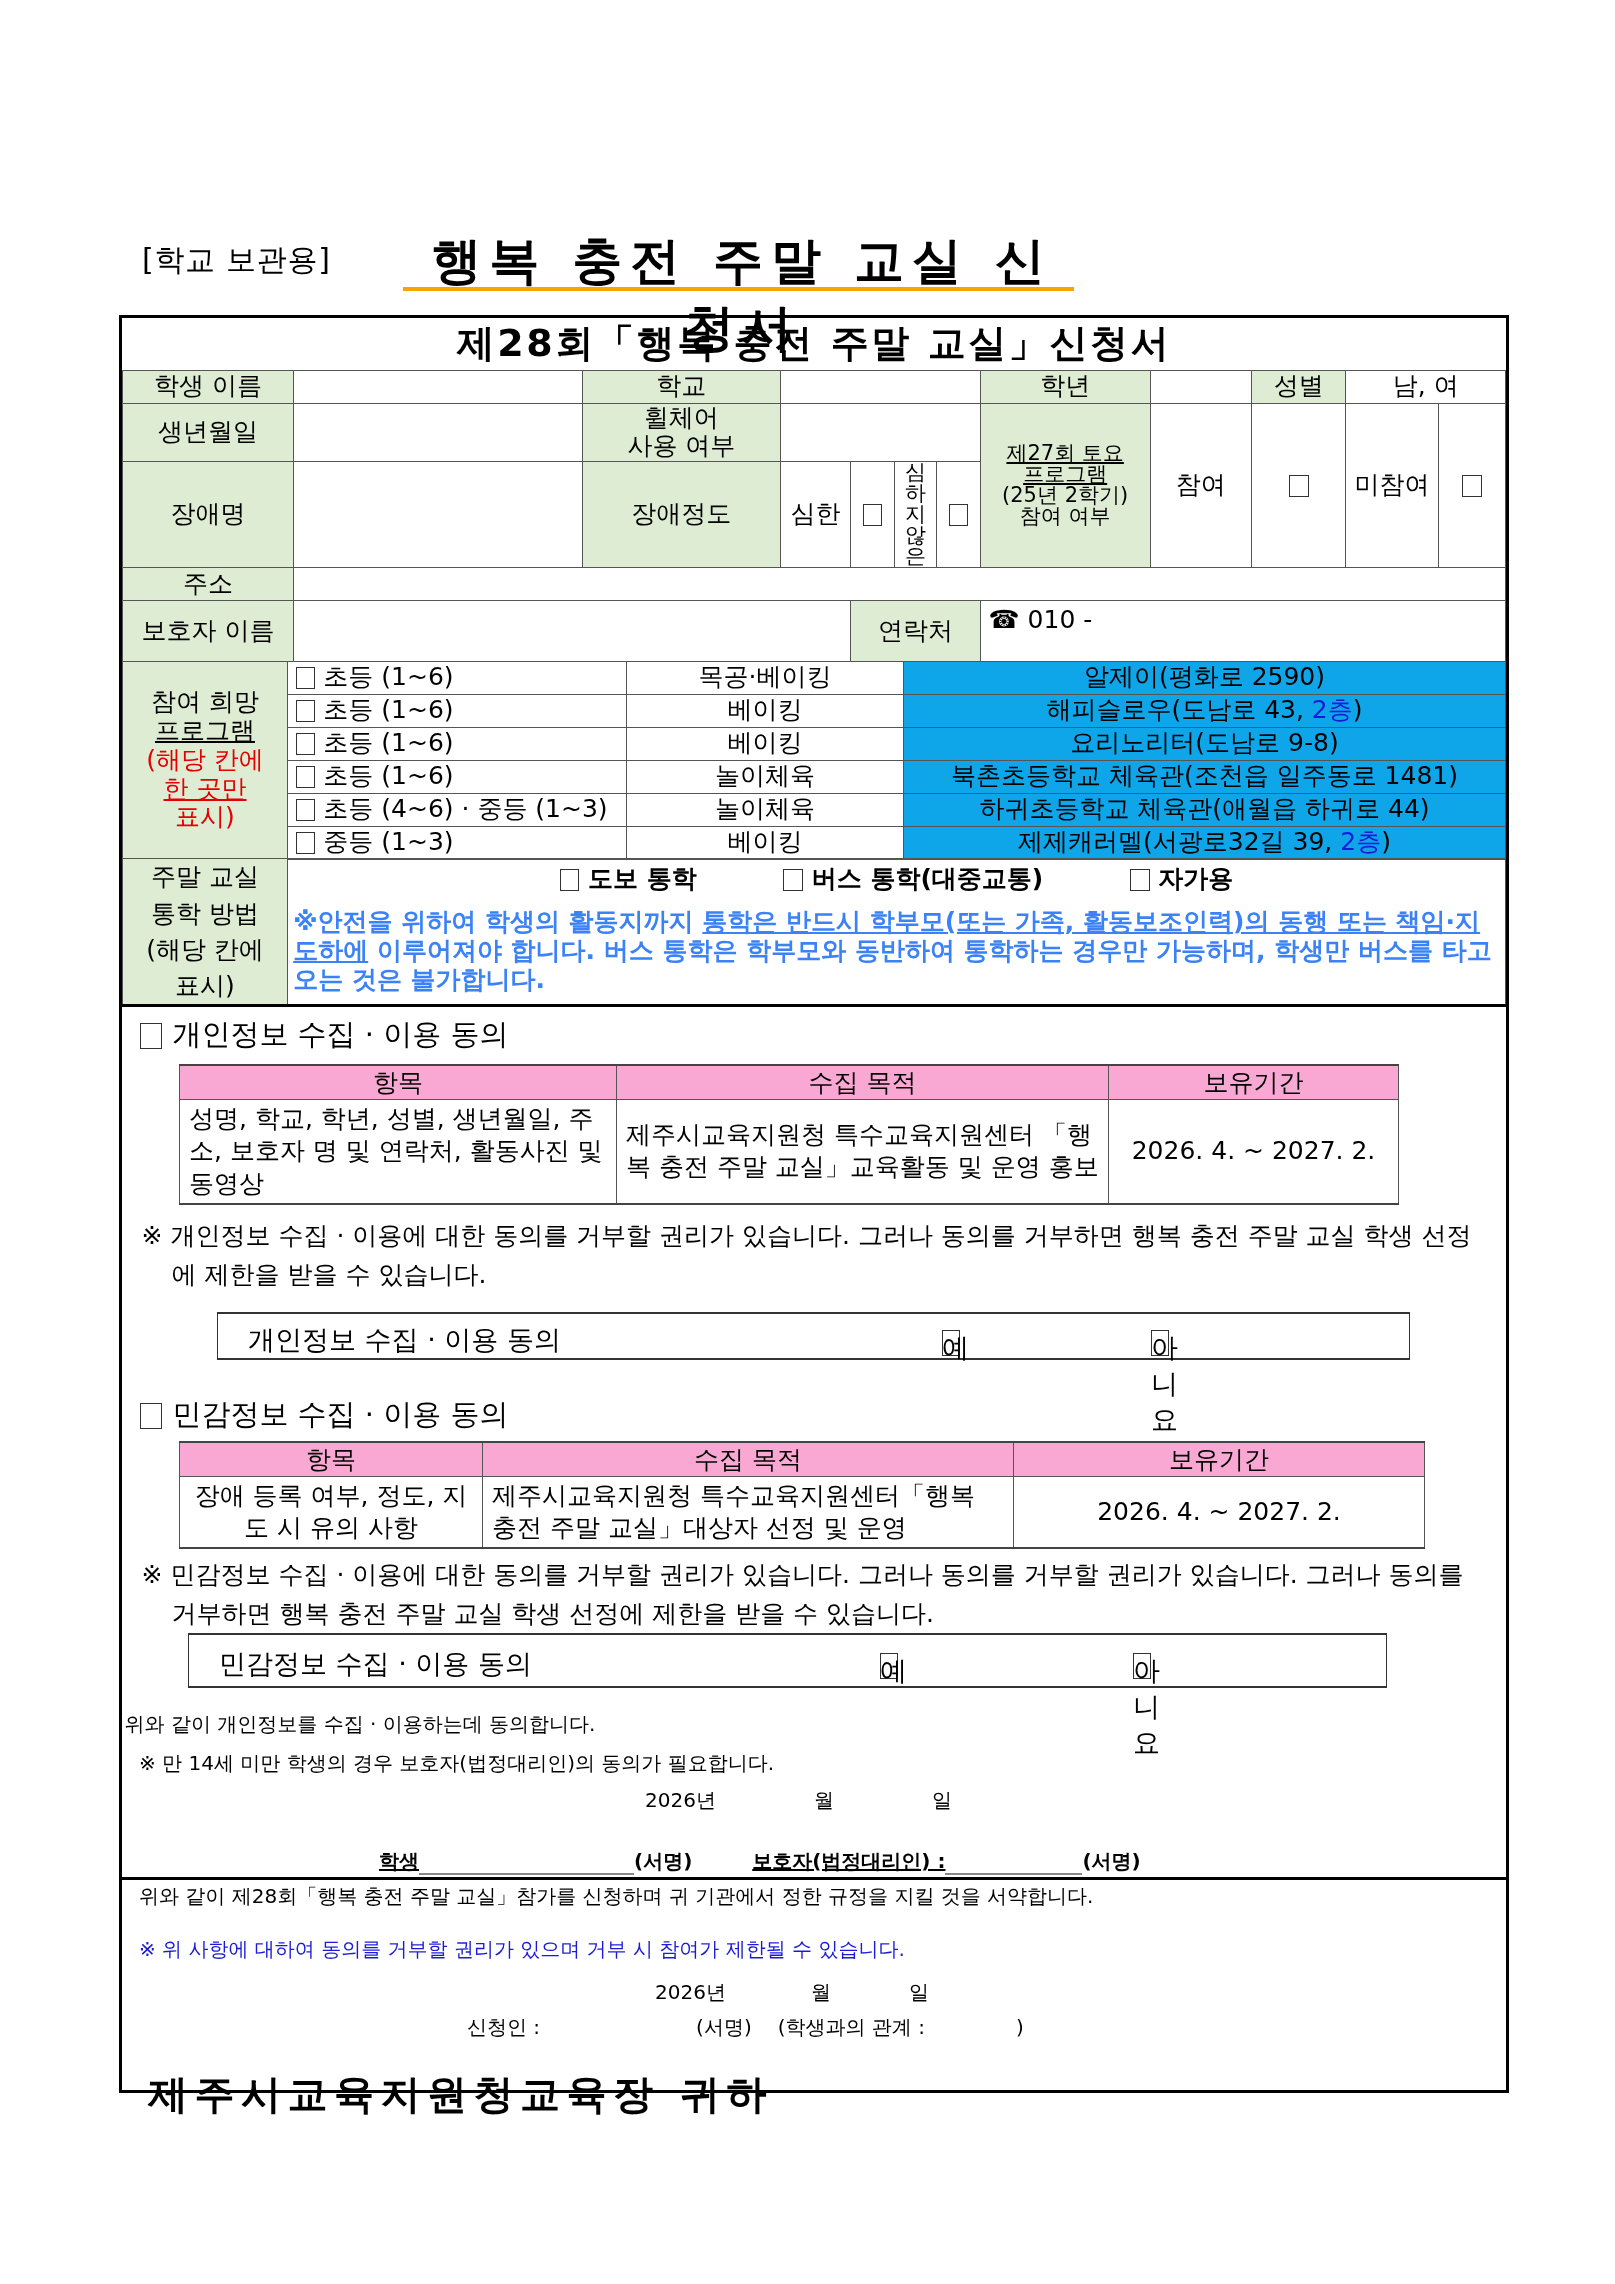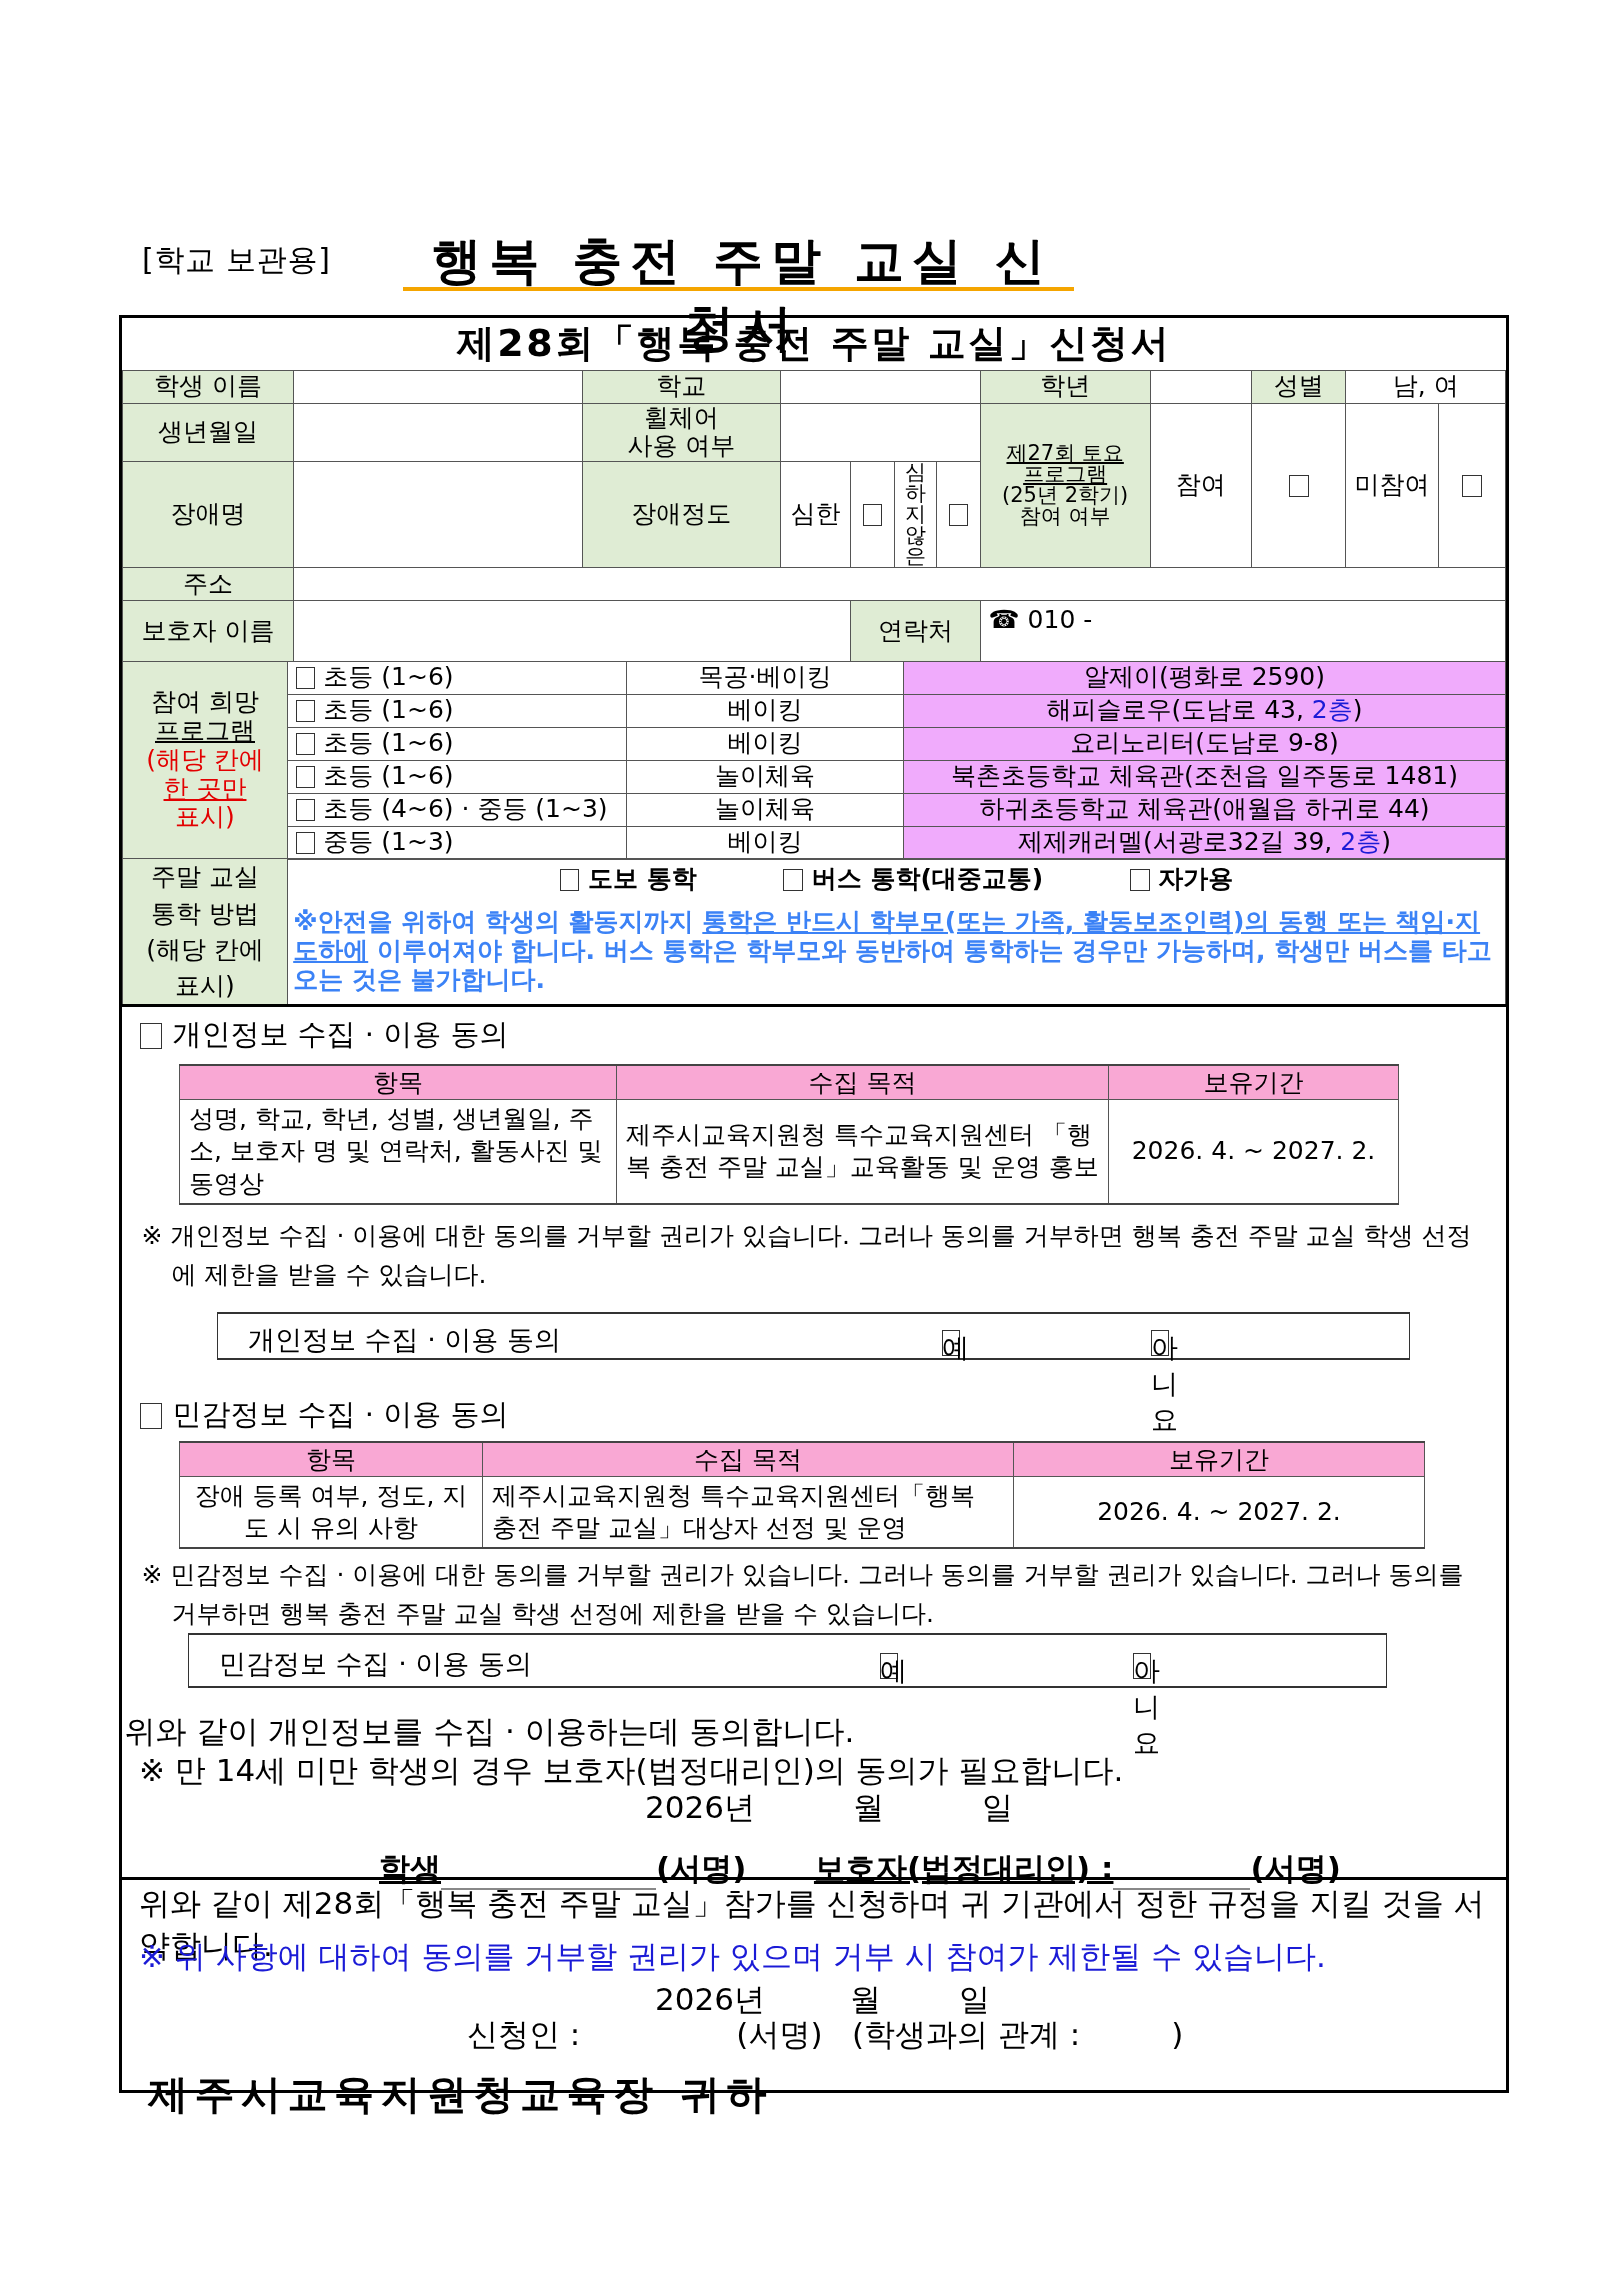--- a/index.html
+++ b/index.html
@@ -21,41 +21,41 @@
 
   .form-title { height: 52px; font-size: 38px !important; font-weight: bold; letter-spacing: 2.6px; }
   .chk { display: inline-block; width: 19.6px; height: 22px; border: 1.3px solid #333; vertical-align: middle; }
   .ul { text-decoration: underline; }
   .red { color: #e30000; }
   .blue { color: #1b1bd6; }
   .left { text-align: left !important; padding-left: 7.8px !important; }
   .smallstack { font-size: 21px !important; line-height: 1.0 !important; }
 
   .prog-lvl { text-align: left !important; padding-left: 7.8px !important; white-space: nowrap; }
-  .prog-place { background: #f0abfc; white-space: nowrap; }
+  .prog-place { background: #0ea5e9; white-space: nowrap; }
 
   .commute-opts { font-weight: bold; font-size: 26px; height: 39px; }
   .commute-opts span.opt { margin: 0 39px; }
   .commute-note { color: #3b82f6; text-align: left !important; font-size: 26px; line-height: 1.45; padding: 2.6px 5.2px !important; font-weight: bold; }
 
   .sec { position: relative; }
   .sec-head { position: absolute; font-size: 29px; left: 18px; }
   .sec-head .chk { width: 22px; height: 26px; margin-right: 10.4px; }
 
   table.consent { position: absolute; border-collapse: collapse; table-layout: fixed; }
   table.consent th { background: #f9a8d4; font-weight: normal; font-size: 25px; height: 34px; border: 1.3px solid #555; border-top: 2.6px solid #444; }
   table.consent td { font-size: 25px; border: 1.3px solid #555; vertical-align: middle; line-height: 1.3; padding: 2.6px 9px; }
   table.consent tr:last-child td { border-bottom: 2.6px solid #444; }
 
   .note { position: absolute; font-size: 25px; line-height: 1.55; }
   .agree-box { position: absolute; border: 1.3px solid #333; border-top: 2px solid #333; border-bottom: 2px solid #333; font-size: 27px; }
   .agree-box span { position: absolute; top: 7.8px; }
   .agree-box .chk { width: 18px; height: 26px; margin-right: 2.6px; }
 
-  .txt { position: absolute; font-size: 31px; }
+  .txt { position: absolute; font-size: 20px; }
   .sig-line { display: inline-block; border-bottom: 2px solid #888; vertical-align: bottom; }
   .addressee { position: absolute; left: 26px; font-size: 40px; letter-spacing: 6.5px; font-weight: bold; margin-top: 16px; }
 </style>
 </head>
 <body>
 
 <div class="page-header">
   <div class="hdr-tag">[학교 보관용]</div>
   <div class="hdr-title">행복 충전 주말 교실 신청서</div>
   <div class="hdr-underline"></div>

